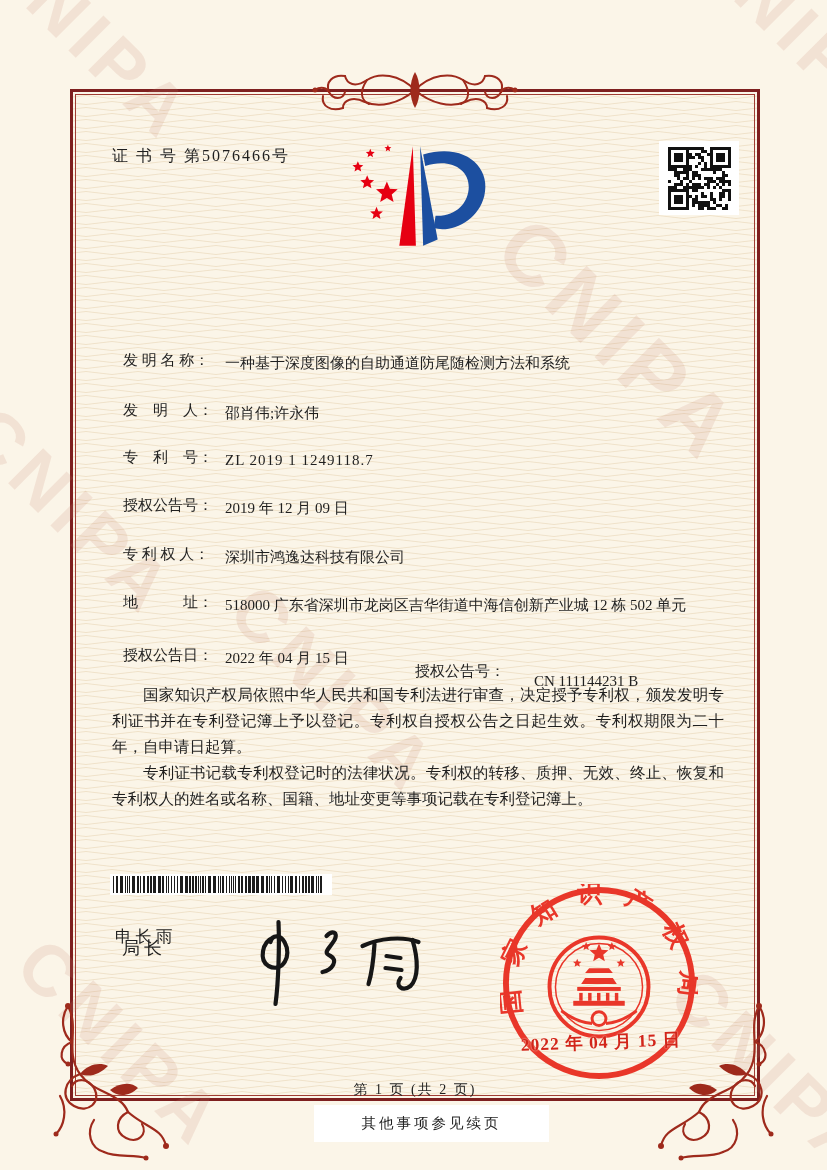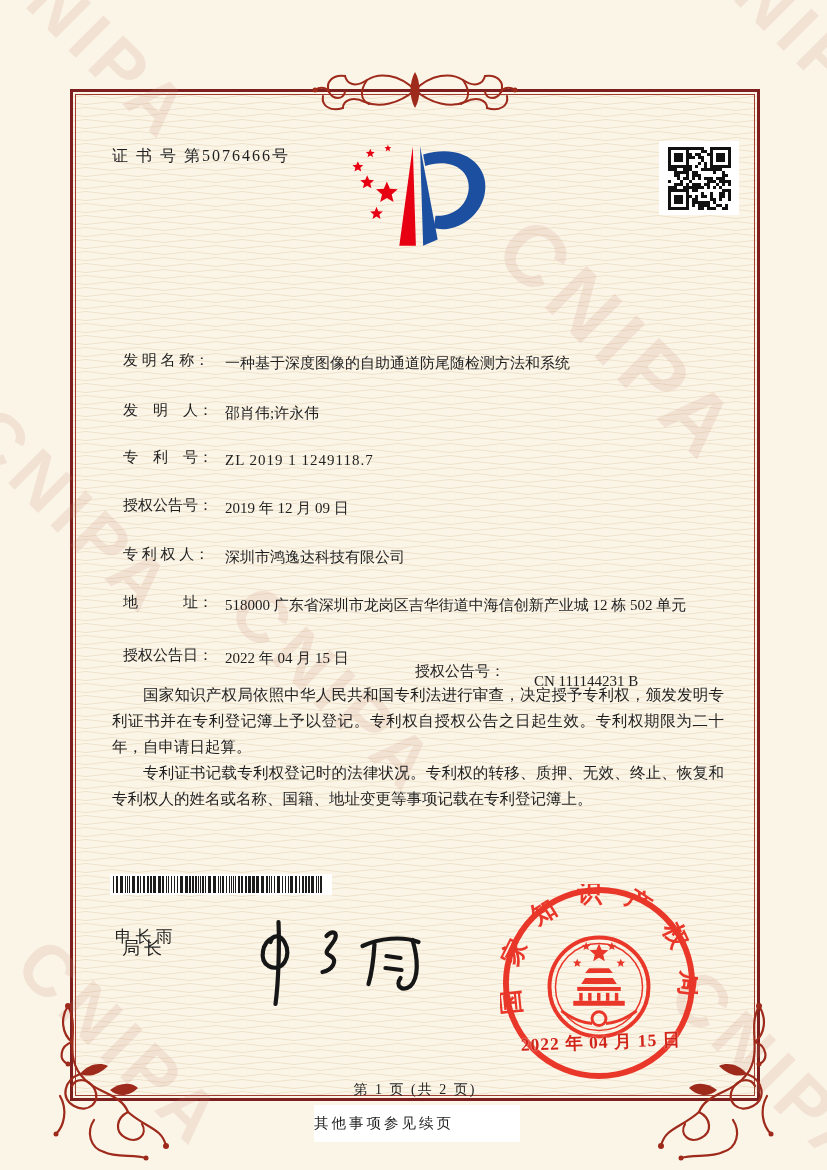--- a/index.html
+++ b/index.html
@@ -51,22 +51,22 @@
   .signature { position:absolute; left:232px; top:916px; }
 
   .seal { position:absolute; left:500px; top:884px; opacity:.93; }
   .seal-date { position:absolute; left:503px; top:1030px; width:196px; text-align:center;
                font-size:17.5px; font-weight:bold; color:#d2251a; letter-spacing:1px;
                transform:rotate(-2deg); white-space:nowrap; z-index:4;
                text-shadow:0 0 2px rgba(253,248,238,.9); }
 
   .page-info { position:absolute; left:70px; top:1066px; width:690px; text-align:center;
                font-size:14px; letter-spacing:2px;margin-top:15px; }
-  .foot-note { position:absolute; left:314px; top:1105px; width:206px; height:37px; background:#fff;
-               line-height:37px; font-size:14.5px; letter-spacing:3px; z-index:2; }
+  .foot-note { position:absolute; left:314px; top:1105px; width:235px; height:37px; background:#fff;
+               text-align:center; line-height:37px; font-size:14.5px; letter-spacing:3px; z-index:2; }
 </style>
 </head>
 <body>
 
 <div class="page">
 
   <div class="wm" style="left:-40px;top:-5px">CNIPA</div>
   <div class="wm" style="left:668px;top:-12px">CNIPA</div>
   <div class="wm big" style="left:468px;top:290px">CNIPA</div>
   <div class="wm" style="left:-58px;top:470px">CNIPA</div>

